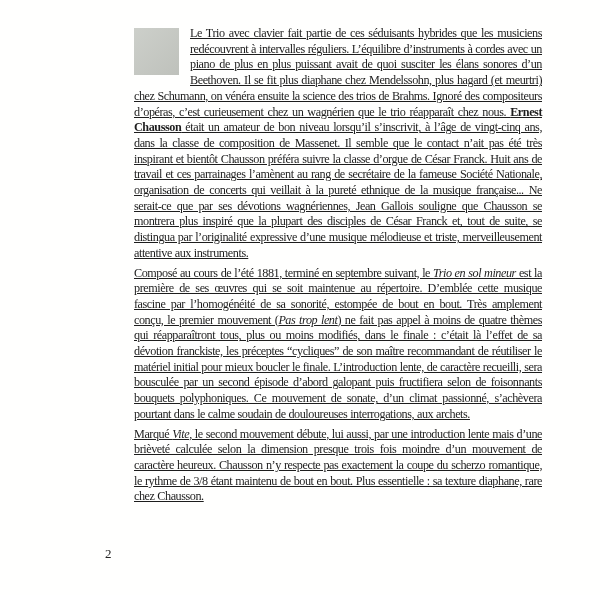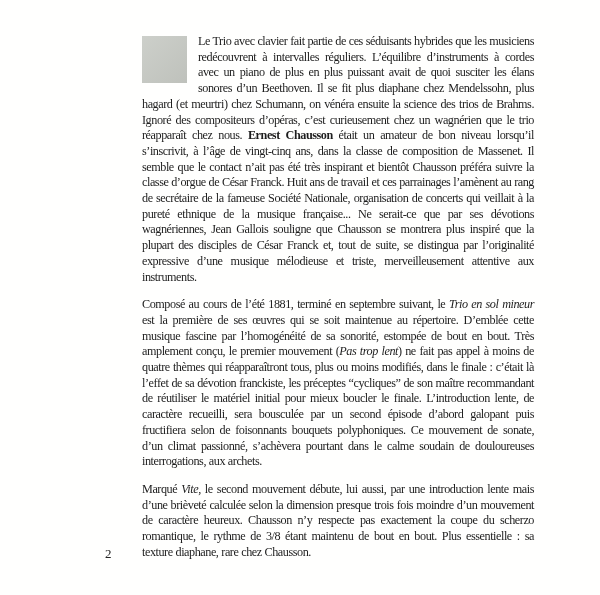--- a/index.html
+++ b/index.html
@@ -18,21 +18,21 @@
   .text-block {
     position: absolute;
     left: 130px; top: 22px;
     width: 416px;
     text-align: justify;
     font-size: 12.2px;
     line-height: 15.7px;
     letter-spacing: -0.45px;
     word-spacing: 0.2px;
   }
-  .para { margin: 12px; padding: 0; }
+  .para { margin: 4px; padding: 0; text-decoration: underline; }
   .square {
     float: left;
     width: 45px; height: 47px;
     margin: 2px 11px 9px 0;
     background: #c6c9c3;
     background-image: linear-gradient(135deg, rgba(255,255,255,0.12), rgba(0,0,0,0.04));
   }
   .bold { font-weight: bold; }
   .italic { font-style: italic; }
   .page-number {

